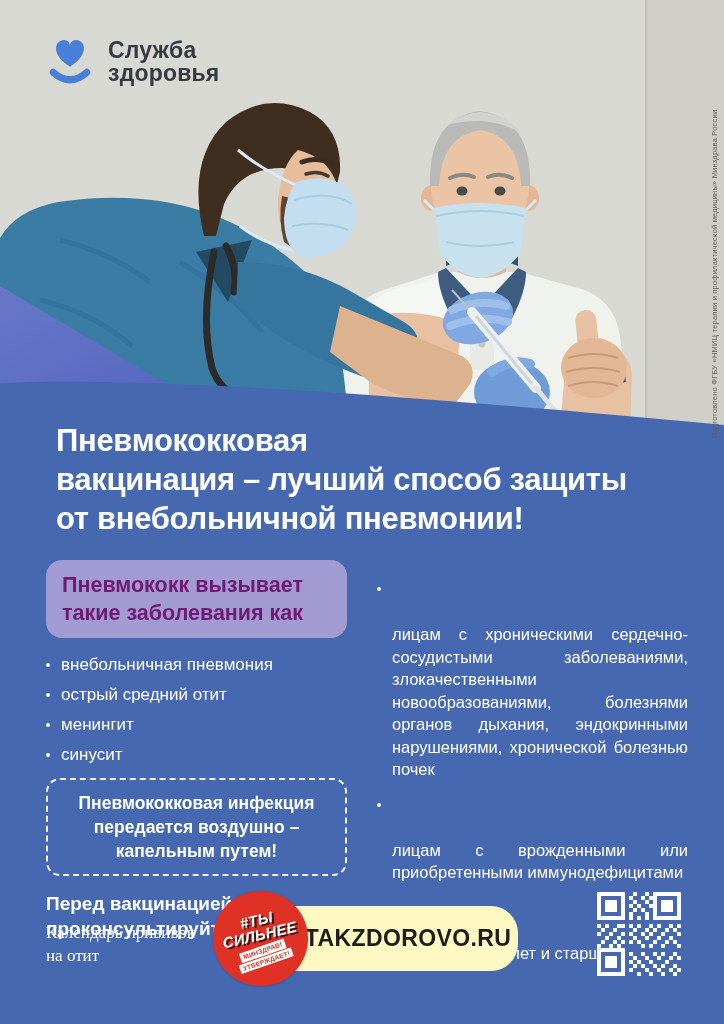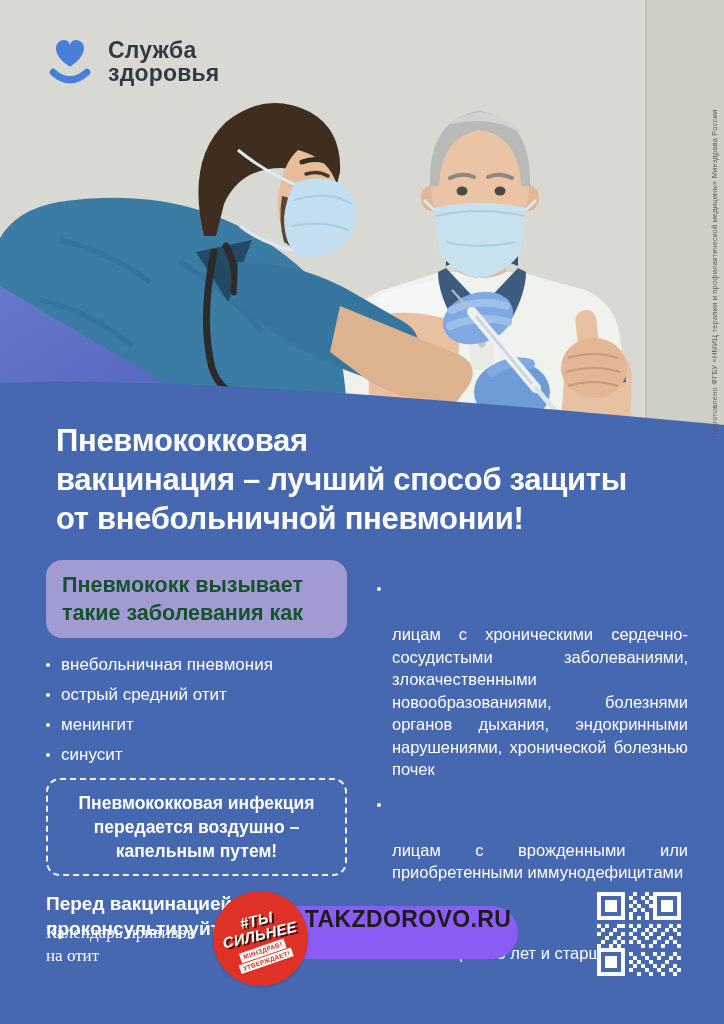--- a/index.html
+++ b/index.html
@@ -20,43 +20,43 @@
   
   .curve{position:absolute;top:377px;left:0;width:724px;height:53px;display:block;z-index:2;}
   .blue-body{position:absolute;top:429px;left:0;width:724px;height:595px;background:#4568b1;z-index:2;}
   .content{position:absolute;top:0;left:0;width:724px;height:1024px;z-index:4;}
   .title{position:absolute;left:56px;top:421px;color:#ffffff;font-weight:700;
          font-size:31px;line-height:39px;letter-spacing:-.3px;}
   
   .col-left{position:absolute;left:46px;top:560px;width:301px;}
   .col-right{position:absolute;left:377px;top:560px;width:311px;}
   .col-header{
-    background:#a29ad2;color:#14532d;font-weight:700;border-radius:16px;
+    background:#a29ad2;color:#701a75;font-weight:700;border-radius:16px;
     padding:11px 16px;font-size:21.5px;line-height:28px;display:block;box-sizing:border-box;
   }
   .blist{list-style:none;margin:0;padding:0;color:#ffffff;}
   .col-left .blist{margin-top:16px;}
   .col-right .blist{margin-top:18px;}
   .blist li{display:flex;gap:11px;}
   .col-left .blist li{font-size:17px;line-height:21px;margin-bottom:9px;}
   .col-right .blist li{font-size:16.5px;line-height:22.5px;margin-bottom:13px;}
   .dot{flex:0 0 4px;width:4px;height:4px;border-radius:50%;background:#ffffff;margin-top:9px;}
   .btext{flex:1;}
   .col-right .btext{text-align:justify;margin-top:45px;}
   .callout{
     margin-top:13px;border:2px dashed rgba(255,255,255,.92);border-radius:14px;
     padding:11px 8px;text-align:center;color:#ffffff;font-weight:700;
     font-size:17.5px;line-height:24px;box-sizing:border-box;width:301px;
   }
   .warning{margin-top:15px;color:#ffffff;font-weight:700;font-size:19px;line-height:25px;width:306px;}
   
   .calendar{position:absolute;left:46px;top:921px;color:#ffffff;font-size:17px;line-height:23px;font-family:Liberation Serif, serif;}
   .pill{
-    position:absolute;left:266px;top:906px;width:252px;height:53px;background:#8b5cf6;
-    border-radius:27px;display:flex;align-items:flex-start;justify-content:center;
+    position:absolute;left:266px;top:906px;width:252px;height:65px;background:#fef9c3;
+    border-radius:27px;display:flex;align-items:center;justify-content:center;
     padding-left:32px;box-sizing:border-box;z-index:4;
   }
   .pill-text{font-size:23px;font-weight:800;color:#1d1d1b;letter-spacing:.4px;}
   .badge{
     position:absolute;left:213px;top:891px;width:95px;height:95px;border-radius:50%;
     background:#e03127;z-index:5;display:flex;flex-direction:column;align-items:center;
     justify-content:center;transform:rotate(-13deg);box-shadow:0 1px 3px rgba(0,0,0,.15);
   }
   .badge-line{color:#ffffff;font-weight:800;font-style:italic;font-size:15px;line-height:15px;
               letter-spacing:.3px;text-shadow:2px 2px 0 rgba(20,20,20,.85);}

